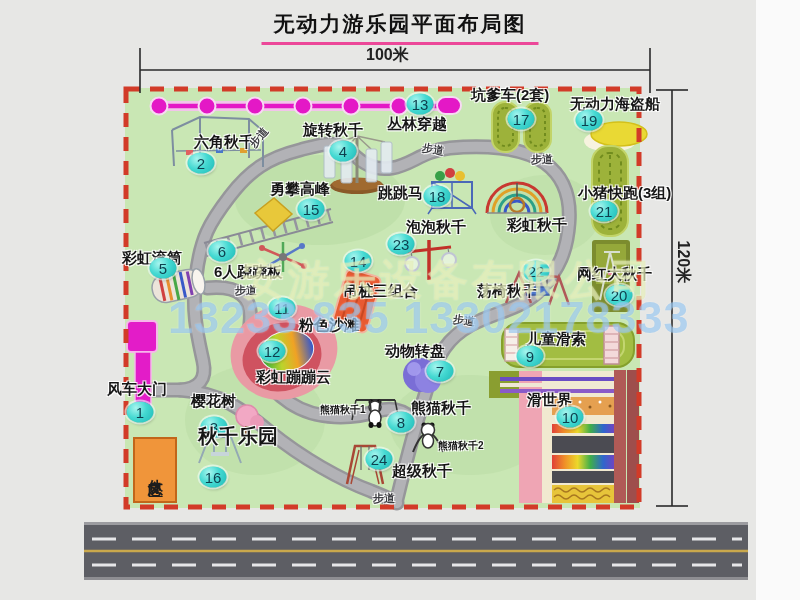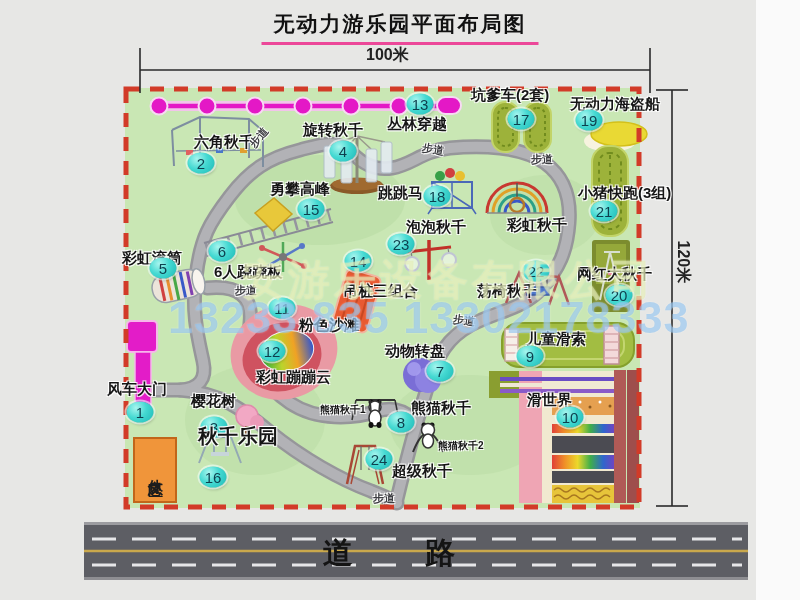--- a/index.html
+++ b/index.html
@@ -324,21 +324,20 @@
     <line x1="92" y1="565" x2="742" y2="565" stroke="#e6e6e8" stroke-width="3" stroke-dasharray="24 16"></line>
     <line x1="84" y1="551" x2="748" y2="551" stroke="#c9a84c" stroke-width="2.5"></line>
   </g>
 </svg>
 
 <div id="overlay">
   <div class="title">无动力游乐园平面布局图</div>
   <div class="dim" style="left:366px;top:45px;text-align:center;">100米</div>
   <div class="dim dim-h" style="left:652px;top:260px;width:60px;">120米</div>
   <div class="rest-area">休息区</div>
-  <div class="road-lbl">道 路</div>
 <div class="lbl" style="left: 107px; top: 380px;">风车大门</div>
       <div class="badge" style="left: 140px; top: 412px;">1</div>
       <div class="lbl" style="left: 194px; top: 133px;">六角秋千</div>
       <div class="badge" style="left: 201px; top: 163px;">2</div>
       <div class="lbl" style="left: 191px; top: 392px;">樱花树</div>
       <div class="badge" style="left: 214px; top: 427px;">3</div>
       <div class="lbl" style="left: 303px; top: 121px;">旋转秋千</div>
       <div class="badge" style="left: 343px; top: 151px;">4</div>
       <div class="lbl" style="left: 122px; top: 249px;">彩虹滚筒</div>
       <div class="badge" style="left: 163px; top: 268px;">5</div>

